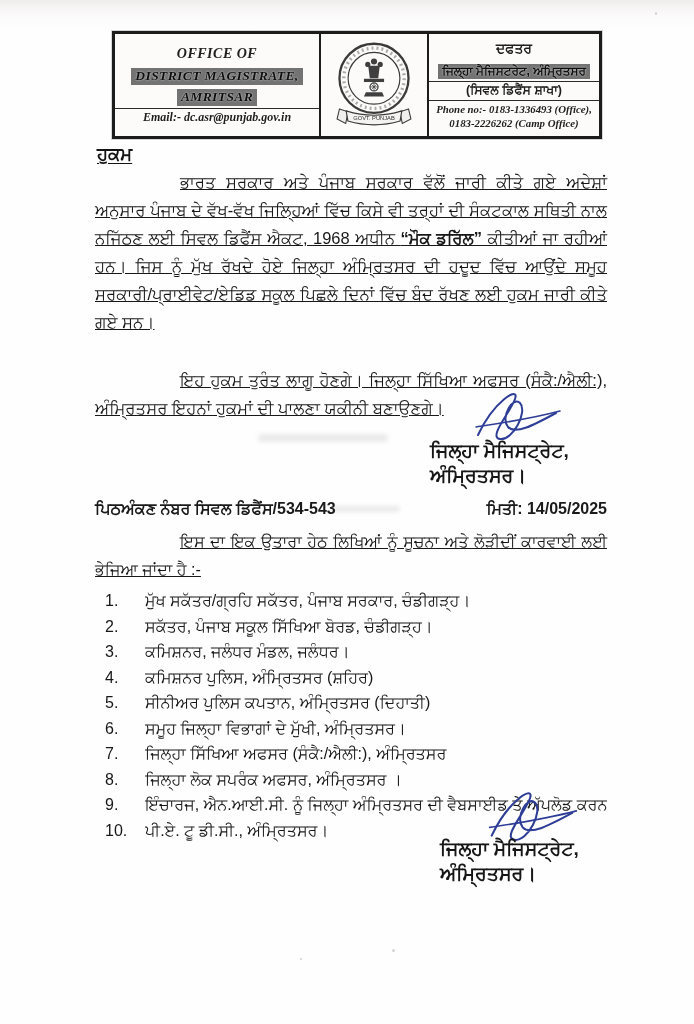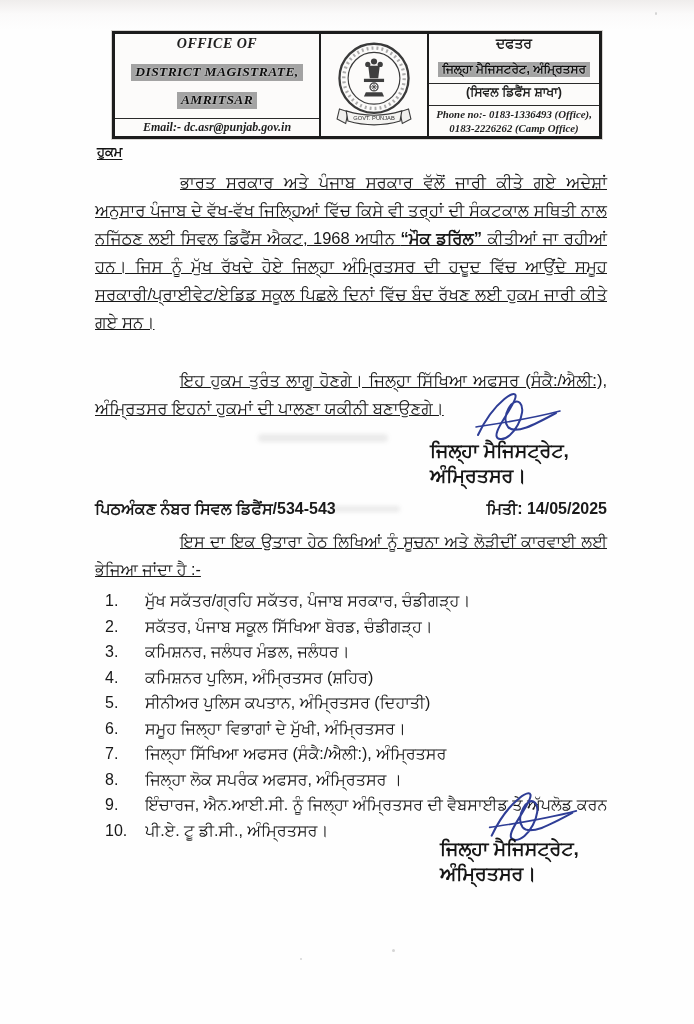--- a/index.html
+++ b/index.html
@@ -11,44 +11,44 @@
     position:relative;
   }
   .page{position:absolute;inset:0;width:694px;height:1024px;
     background:linear-gradient(180deg,#efedec 0px,#fbfafa 14px,#fefefe 30px,#fefefe 100%);}
   
   .lh-box{
     position:absolute;left:112px;top:31px;width:484px;height:102px;
     border:3px solid #1c1c1c;background:#fcfbfa;
     display:flex;flex-direction:row;box-shadow:0 0 0 1px #d8d5d2;
   }
-  .lh-cell{display:flex;flex-direction:column;justify-content:space-between;}
+  .lh-cell{display:flex;flex-direction:column;justify-content:center;}
   .lh-left{width:204px;border-right:2px solid #1c1c1c;text-align:center;}
   .lh-center{width:106px;border-right:2px solid #1c1c1c;align-items:center;justify-content:center;}
   .lh-right{flex:1;text-align:center;}
   .lh-row{padding:1px 2px;line-height:1.25;}
   .rule-top{border-top:1.5px solid #2a2a2a;}
   .serif-i{font-family:"Liberation Serif","DejaVu Serif",serif;font-style:italic;font-weight:bold;}
   .serif-b{font-family:"Liberation Serif","DejaVu Serif",serif;font-weight:bold;}
   .hl{
-    background:#a3a3a3;color:#0e0e0e;
+    background:#737373;color:#0e0e0e;
     text-shadow:0 0 2px rgba(255,255,255,.8);
     display:inline-block;padding:0 4px;margin:1px auto;
   }
   .office-of{font-size:14px;letter-spacing:.5px;}
   .dm-line{font-size:13.5px;letter-spacing:.4px;}
   .branch-en{font-size:12.5px;letter-spacing:.3px;}
   .email{font-size:12px;}
   .pa-daftar{font-size:14px;font-weight:bold;}
   .pa-dm{font-size:12px;font-weight:bold;}
   .pa-branch{font-size:12.5px;font-weight:bold;}
   .phone{font-size:10.8px;line-height:1.3;}
   
   .order-heading{
-    position:absolute;left:97px;top:144px;font-size:13px;font-weight:bold;
+    position:absolute;left:97px;top:144px;font-size:18px;font-weight:bold;
     text-decoration:underline;text-underline-offset:3px;color:#141414;font-family:Liberation Serif, serif;
   }
   .para{
     position:absolute;left:95px;width:512px;
     font-size:16.5px;line-height:28px;text-align:justify;color:#181818;text-decoration:underline;
   }
   .indent{text-indent:85px;}
   .b{font-weight:bold;}
   .u{text-decoration:underline;text-underline-offset:2px;}
   .sig-svg{position:absolute;}

